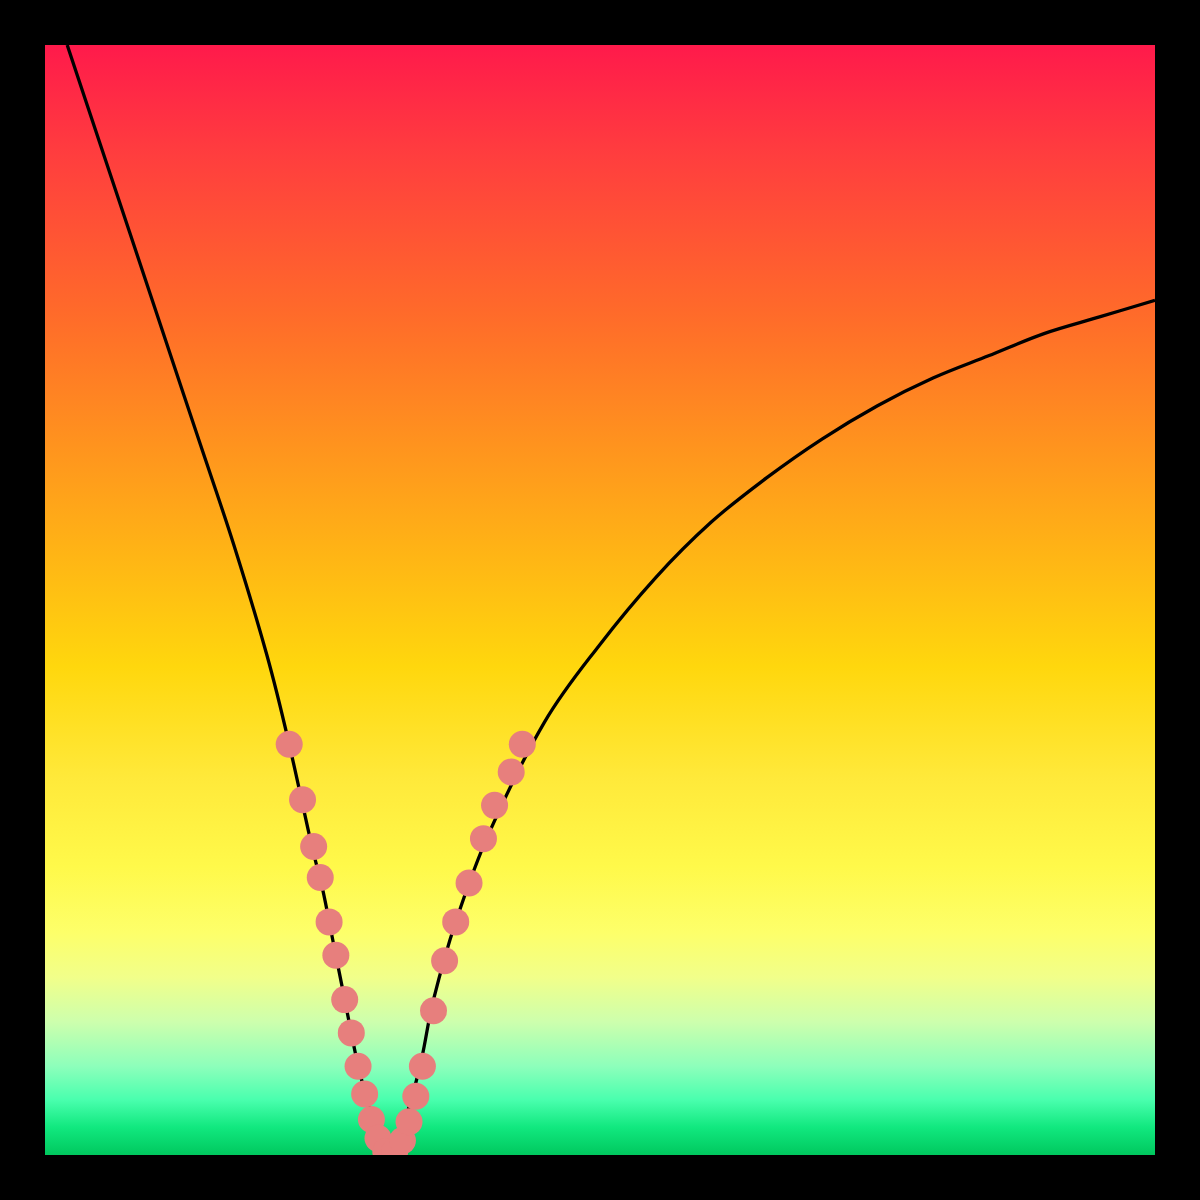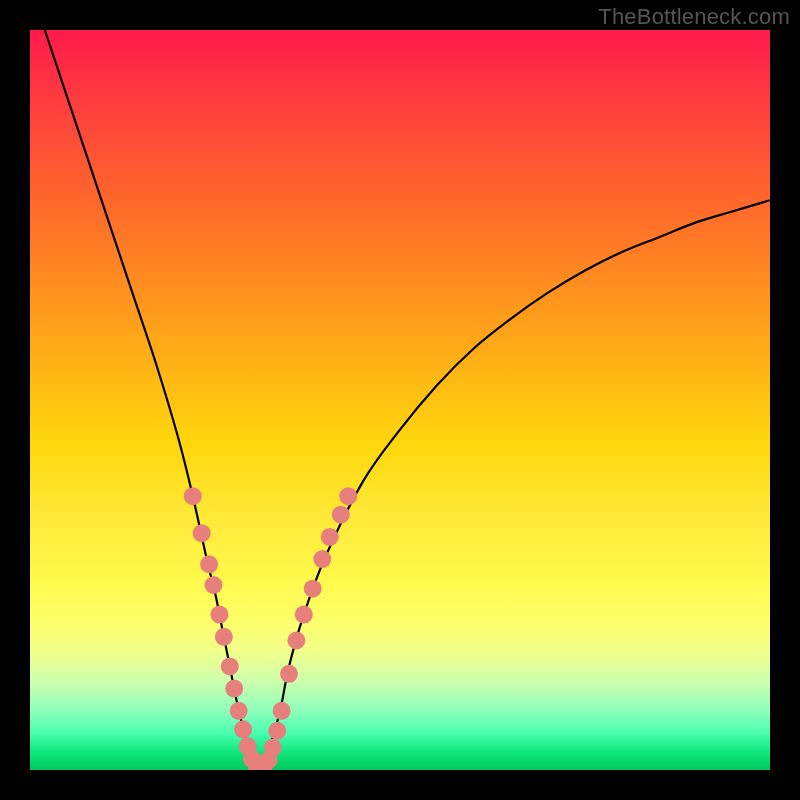--- a/index.html
+++ b/index.html
@@ -64,21 +64,20 @@
   }
   .dot {
     fill: #e77f7d;
     stroke: none;
   }
 </style>
 </head>
 <body>
 
 <div class="frame">
-  <div class="watermark">TheBottleneck.com</div>
   <div class="plot">
     <svg id="plot-svg" viewBox="0 0 740 740">
       <path id="curve-path" class="curve" d="M14.8 0.0 C 18.5 11.1, 29.6 44.4, 37.0 66.6 C 44.4 88.8, 51.8 111.0, 59.2 133.2 C 66.6 155.4, 74.0 177.6, 81.4 199.8 C 88.8 222.0, 96.2 244.2, 103.6 266.4 C 111.0 288.6, 118.4 309.6, 125.8 333.0 C 133.2 356.4, 141.8 384.8, 148.0 407.0 C 154.2 429.2, 157.9 445.2, 162.8 466.2 C 167.7 487.2, 173.9 516.8, 177.6 532.8 C 181.3 548.8, 182.5 551.3, 185.0 562.4 C 187.5 573.5, 189.9 587.1, 192.4 599.4 C 194.9 611.7, 197.3 624.1, 199.8 636.4 C 202.3 648.7, 204.7 662.3, 207.2 673.4 C 209.7 684.5, 212.1 694.4, 214.6 703.0 C 217.1 711.6, 219.5 719.0, 222.0 725.2 C 224.5 731.4, 226.9 740.0, 229.4 740.0 C 231.9 740.0, 234.3 731.4, 236.8 725.2 C 239.3 719.0, 241.7 711.6, 244.2 703.0 C 246.7 694.4, 249.1 684.5, 251.6 673.4 C 254.1 662.3, 255.3 651.2, 259.0 636.4 C 262.7 621.6, 267.6 603.1, 273.8 584.6 C 280.0 566.1, 286.1 547.6, 296.0 525.4 C 305.9 503.2, 320.7 472.4, 333.0 451.4 C 345.3 430.4, 357.7 415.6, 370.0 399.6 C 382.3 383.6, 394.7 368.8, 407.0 355.2 C 419.3 341.6, 431.7 329.3, 444.0 318.2 C 456.3 307.1, 468.7 297.9, 481.0 288.6 C 493.3 279.4, 505.7 270.7, 518.0 262.7 C 530.3 254.7, 542.7 247.3, 555.0 240.5 C 567.3 233.7, 579.7 227.5, 592.0 222.0 C 604.3 216.5, 616.7 212.1, 629.0 207.2 C 641.3 202.3, 653.7 196.7, 666.0 192.4 C 678.3 188.1, 690.7 185.0, 703.0 181.3 C 715.3 177.6, 733.8 172.0, 740.0 170.2"></path>
       <g id="dots-group">
           <circle cx="162.8" cy="466.2" r="9" class="dot"></circle>
           <circle cx="171.7" cy="503.2" r="9" class="dot"></circle>
           <circle cx="179.1" cy="534.3" r="9" class="dot"></circle>
           <circle cx="183.5" cy="555.0" r="9" class="dot"></circle>
           <circle cx="189.4" cy="584.6" r="9" class="dot"></circle>
           <circle cx="193.9" cy="606.8" r="9" class="dot"></circle>

